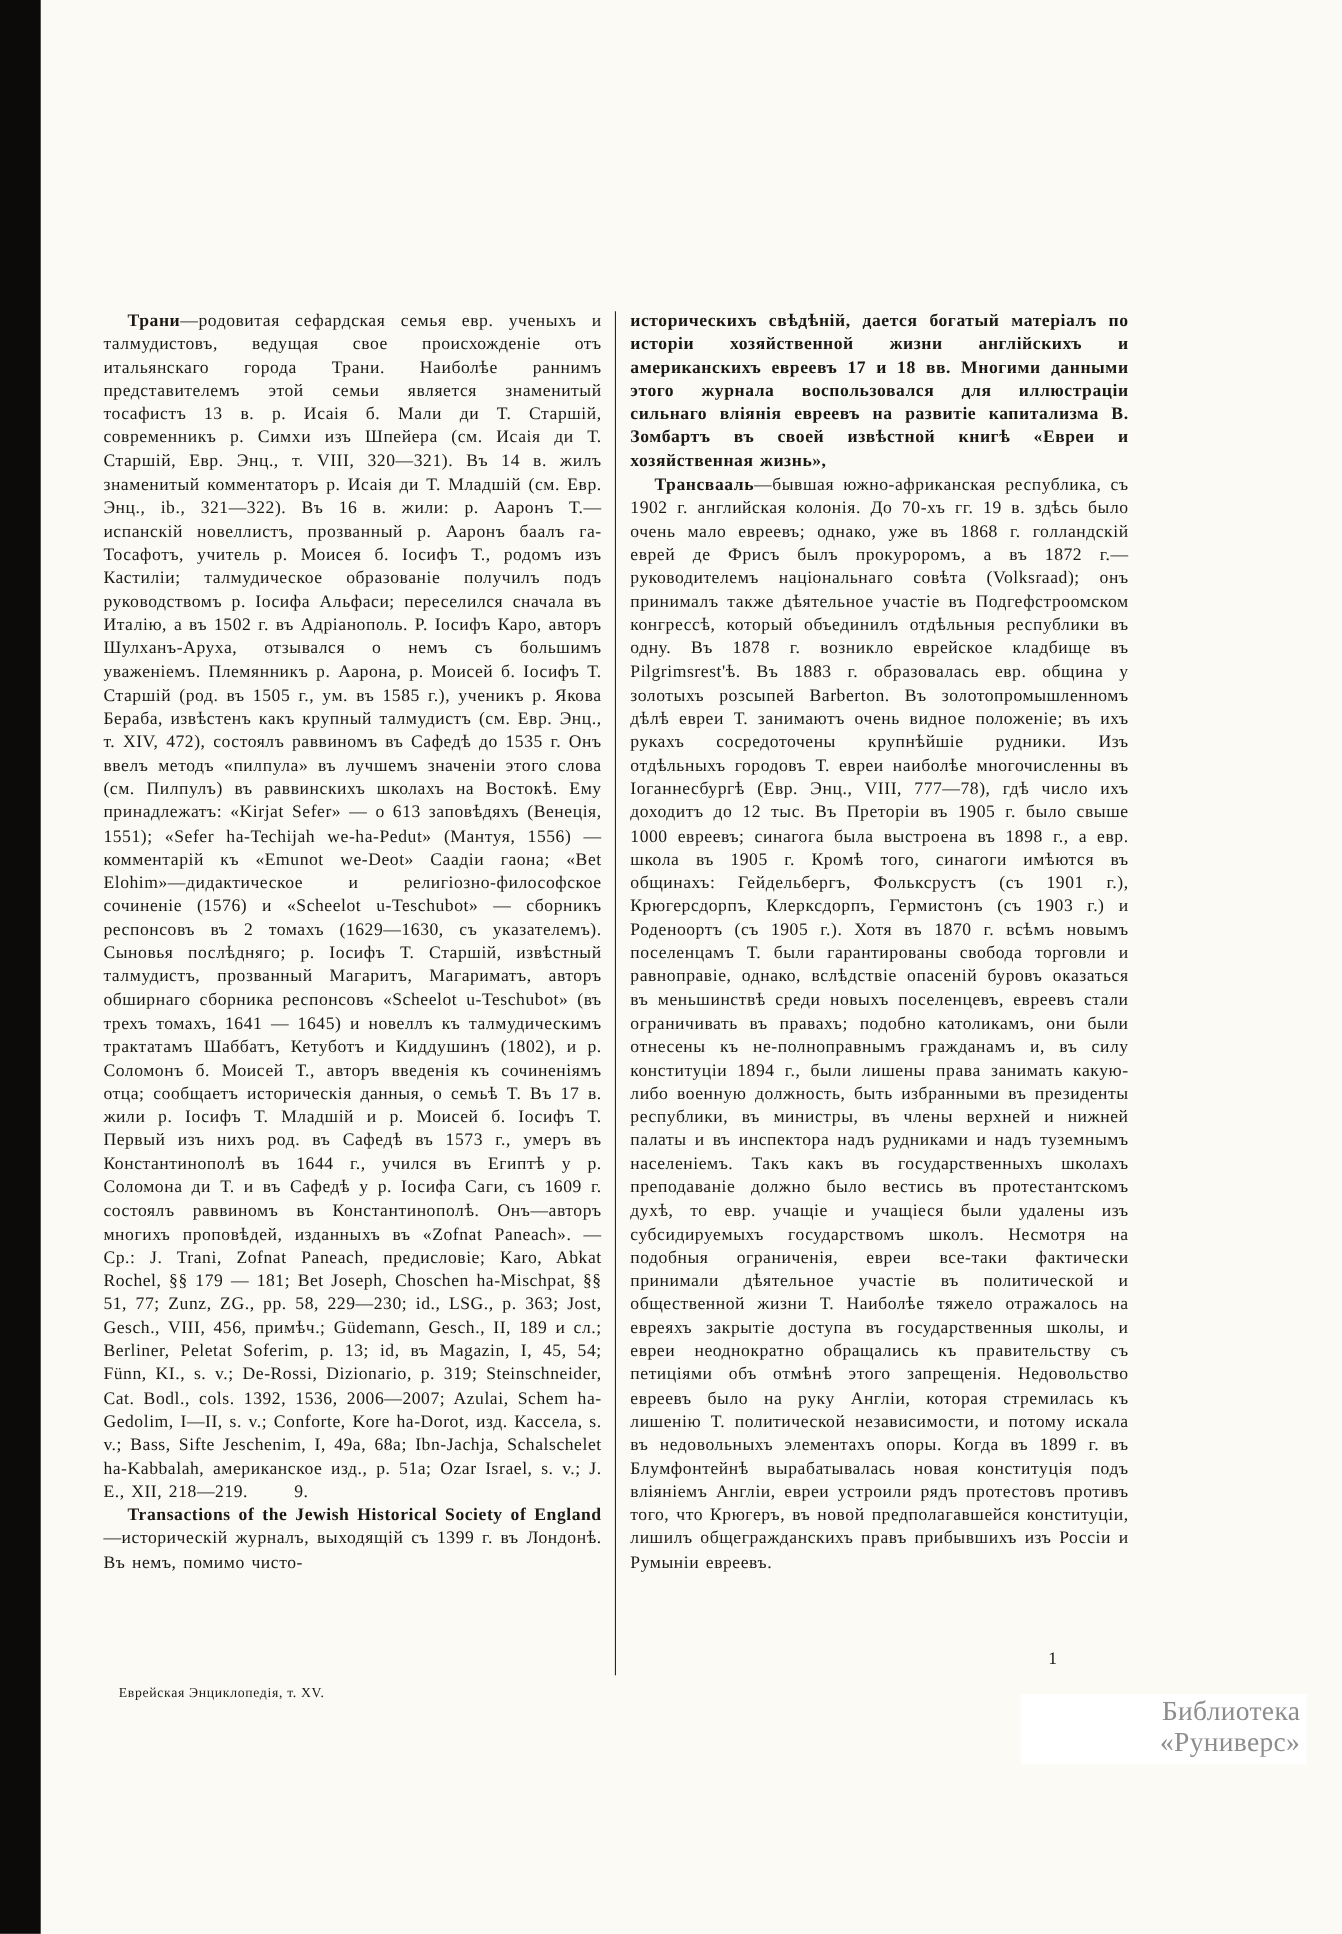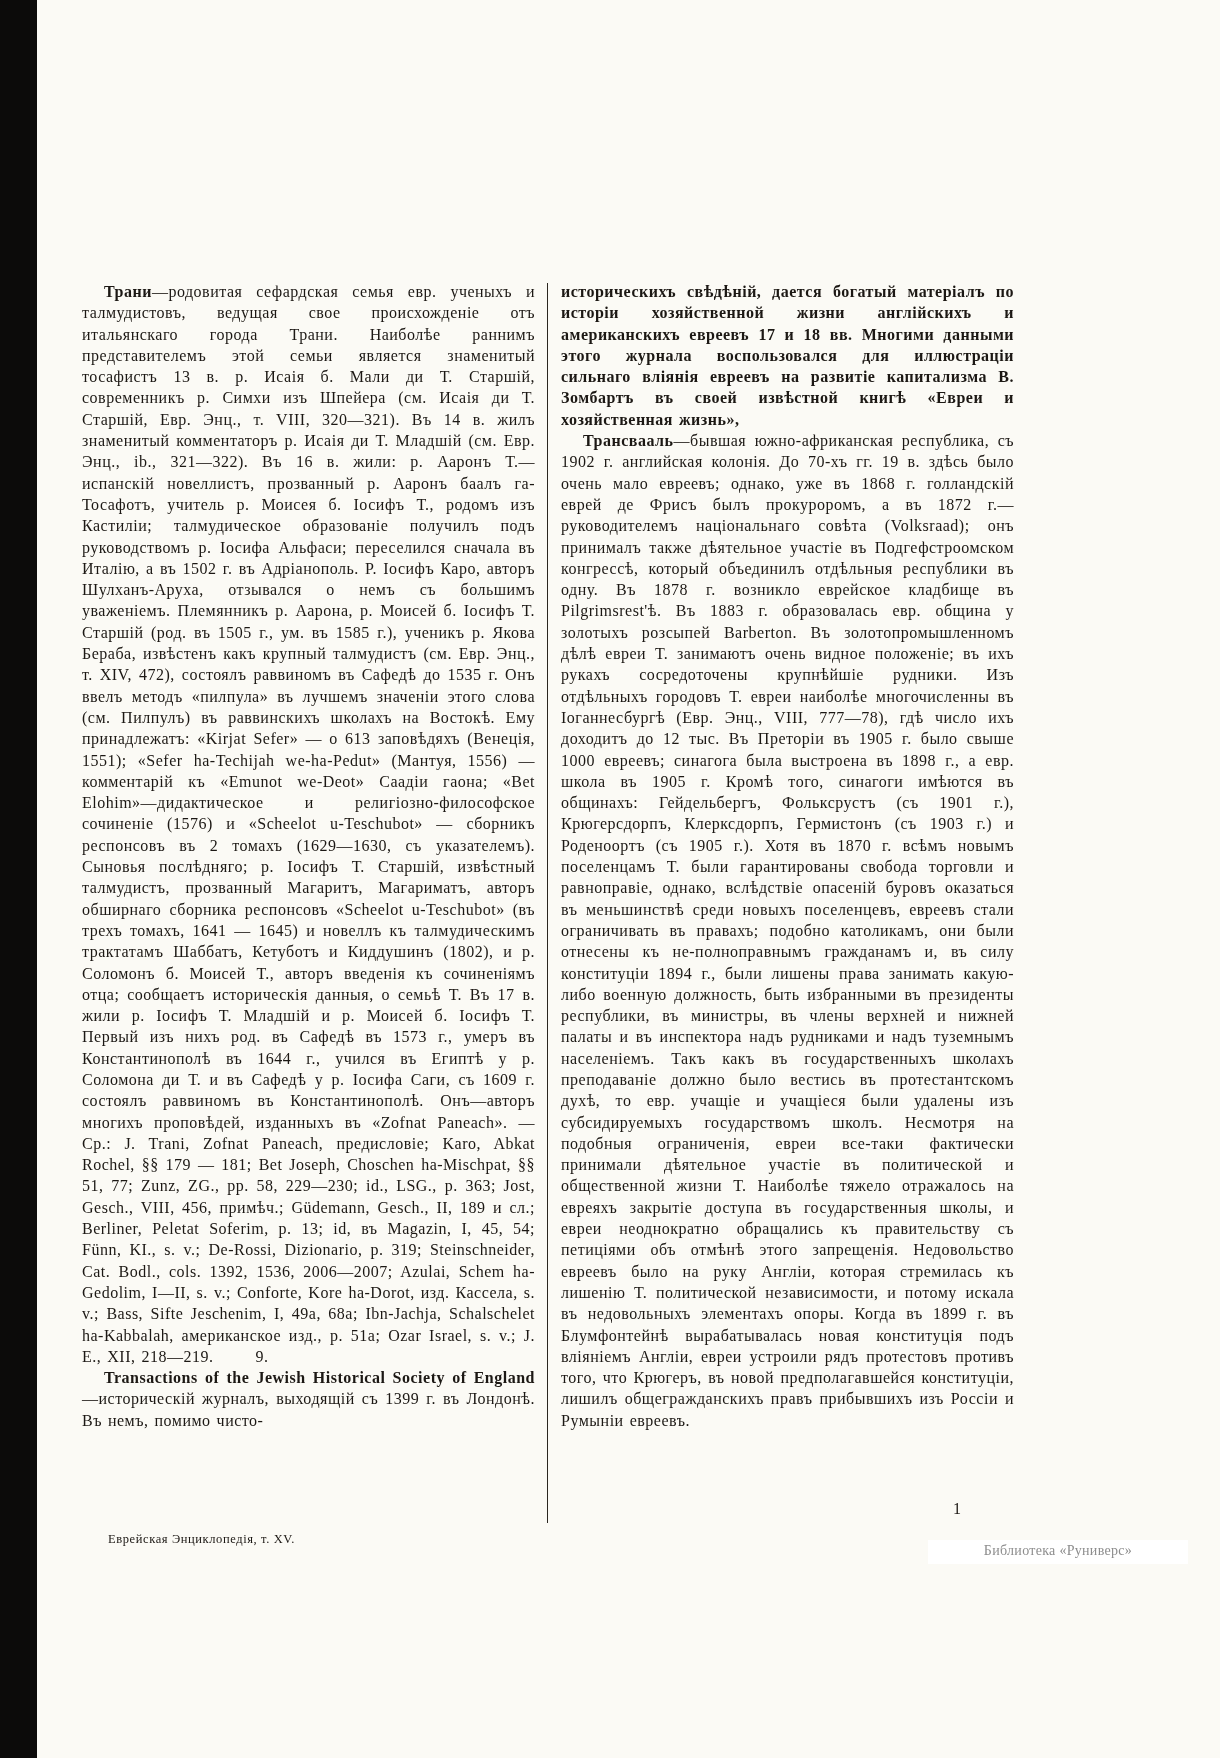--- a/index.html
+++ b/index.html
@@ -12,21 +12,21 @@
     overflow: hidden;
   }
   .scan-edge {
     position: absolute;
     left: 0; top: 0;
     width: 37px; height: 1758px;
     background: #0c0b0a;
   }
   .text-area {
     position: absolute;
-    left: 82px; top: 281px;
+    left: 94px; top: 281px;
     width: 932px;
   }
   .columns {
     position: relative;
     display: flex;
     gap: 26px;
   }
   .col {
     width: 453px;
     font-size: 16px;
@@ -61,22 +61,22 @@
     position: absolute;
     left: 953px; top: 1500px;
     font-size: 16px;
   }
   .watermark {
     position: absolute;
     left: 928px; top: 1540px;
     width: 260px;
     background: #ffffff;
     color: #8d8d8d;
-    font-size: 14px;
-    text-align: center;
+    font-size: 25px;
+    text-align: right;
     padding: 3px 6px 5px 6px;
     letter-spacing: 0.3px;
   }
 </style>
 </head>
 <body>
 
 <div class="scan">
 
   <div class="scan-edge"></div>

